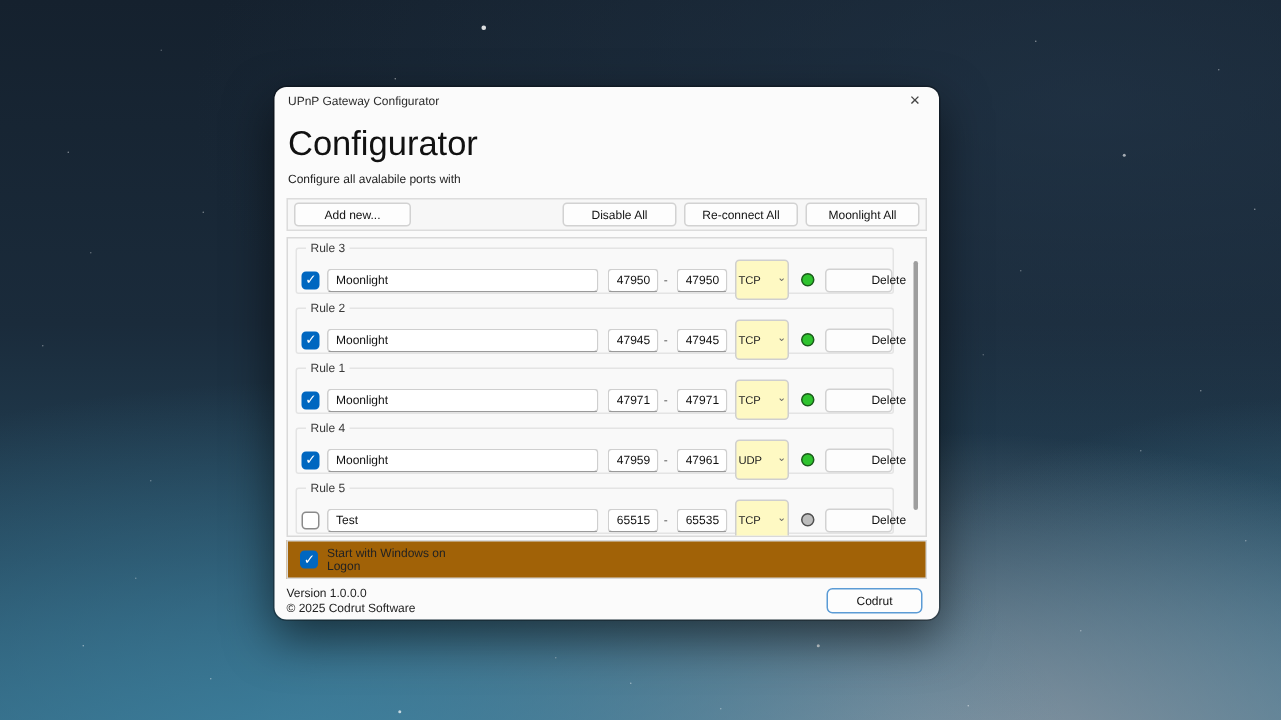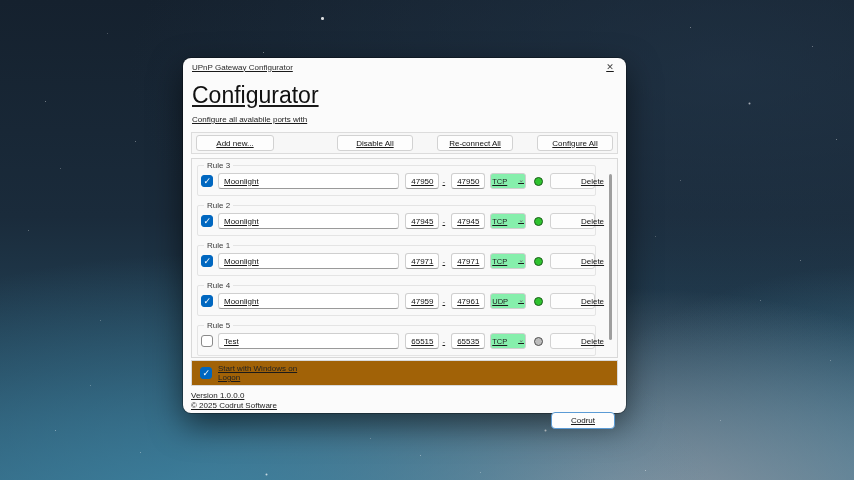--- a/index.html
+++ b/index.html
@@ -36,34 +36,33 @@
     107px 33px 0 0 rgba(255,255,255,.3), 510px 300px 0 0 rgba(255,255,255,.3),
     655px 236px 0 0 rgba(255,255,255,.3), 90px 385px 0 0 rgba(255,255,255,.35),
     370px 438px 0 0 rgba(255,255,255,.4), 480px 472px 0 0 rgba(255,255,255,.4);
   }
 
   
   .window{
     position:absolute; left:183px; top:58px; width:443px; height:355px;
     background:#fbfbfb; border-radius:8px; color:#1a1a1a;
     box-shadow:0 12px 32px rgba(0,0,0,.55), 0 0 0 1px rgba(0,0,0,.28);
-    text-decoration:underline;
   }
   .titlebar{ display:flex; align-items:center; height:18px; padding-left:9px; }
   .titlebar .title{ font-size:8px; color:#2b2b2b; }
   .close-btn{ margin-left:auto; width:32px; height:18px; display:flex; align-items:center;
     justify-content:center; font-size:9px; color:#444; border-top-right-radius:8px; cursor:default; }
 
   .content{ padding:0 8px; position:relative; }
   .heading{ font-size:23px; font-weight:400; margin:6px 0 0 1px; color:#111; }
   .subtitle{ font-size:8px; margin:6px 0 0 1px; color:#222; }
 
   
   .toolbar{ margin-top:8px; height:22px; border:1px solid #dcdcdc; background:#f7f7f7;
-    display:flex; align-items:center; padding:0 4px; gap:24px; }
+    display:flex; align-items:center; padding:0 4px; gap:5px; }
   .btn{ font-family:inherit; font-size:8px; color:#111; background:#fdfdfd;
     border:1px solid #d2d2d2; border-radius:3px; height:16px;
     display:inline-flex; align-items:center; justify-content:center; cursor:default; }
   .btn.addnew{ width:78px; margin-right:auto; }
   .btn.tb{ width:76px; }
 
   
   .rules-panel{ margin-top:4px; height:200px; border:1px solid #d9d9d9; background:#f9f9f9;
     padding:0 5px; position:relative; overflow:hidden; }
   .rule-group{ position:relative; height:31px; margin:6px 16px 9px 0;
@@ -74,38 +73,38 @@
   .cb{ position:relative; width:12px; height:12px; flex:none; margin-left:3px;
     border:1px solid #8a8a8a; border-radius:3px; background:#fff; }
   .cb[data-checked="true"]{ background:#0067c0; border-color:#0067c0; }
   .cb[data-checked="true"]::after{ content:"✓"; position:absolute; left:1.5px; top:-0.5px;
     color:#fff; font-size:9px; line-height:11px; }
   .txt{ font-family:inherit; font-size:8px; height:16px; border:1px solid #cfcfcf;
     border-bottom-color:#9a9a9a; border-radius:3px; background:#fff; padding:0 5px; color:#111; }
   .txt.name{ margin-left:5px; width:188px; }
   .txt.port{ margin-left:6px; width:34px; text-align:center; padding:0 2px; }
   .dash{ margin-left:3px; font-size:8px; color:#555; width:3px; text-align:center; }
-  .select{ margin-left:5px; width:37px; height:16px; border:1px solid #cfcfcf; border-radius:3px;
-    background:#86efac; display:flex; align-items:center; justify-content:space-between;
+  .select{ margin-left:5px; width:37px; height:27px; border:1px solid #cfcfcf; border-radius:3px;
+    background:#fef9c3; display:flex; align-items:center; justify-content:space-between;
     padding:0 1px; font-size:7.5px; color:#222; cursor:default; }
   .chev{ font-size:7px; color:#666; margin-top:-3px; }
   .dot{ width:9px; height:9px; border-radius:50%; flex:none; margin-left:8px; }
   .dot[data-status="connected"]{ background:#2fc32f; border:1.5px solid #1a5c1a; }
   .dot[data-status="disconnected"]{ background:#bdbdbd; border:1.5px solid #4f4f4f; }
   .btn.delete{ margin-left:7px; width:45px;padding-left:40px; }
   .scrollbar{ position:absolute; right:5px; top:15px; width:3px; height:166px;
     background:#9e9e9e; border-radius:2px; }
 
   
   .startup-panel{ margin-top:2px; height:26px; border:1px solid #d9d9d9; background:#a16207;
     display:flex; align-items:center; padding:0 5px; }
   .startup-label{ font-size:8px; line-height:9px; margin-left:6px; width:90px; color:#222; }
 
   
-  .footer{ display:flex; align-items:flex-start; margin-top:5px;flex-direction:column; }
+  .footer{ display:flex; align-items:flex-start; margin-top:5px; }
   .version{ font-size:8px; line-height:10px; color:#222; }
   .btn.close{ margin-left:auto; width:64px; height:17px; border:1px solid #5b9bd5;
     border-radius:4px; margin-right:3px; margin-top:1px; }
 </style>
 </head>
 <body>
 
 <div class="desktop">
   <div class="stars"></div>
   <div class="stars2"></div>
@@ -118,21 +117,21 @@
     </div>
 
     <div class="content">
       <div class="heading">Configurator</div>
       <div class="subtitle">Configure all avalabile ports with</div>
 
       <div class="toolbar">
         <button class="btn addnew">Add new...</button>
         <button class="btn tb">Disable All</button>
         <button class="btn tb">Re-connect All</button>
-        <button class="btn tb">Configure All</button>
+        <button class="btn tb">Moonlight All</button>
       </div>
 
       <div class="rules-panel">
 
         <div class="rule-group">
           <span class="rule-label">Rule 3</span>
           <div class="rule-row">
             <span class="cb" data-checked="true"></span>
             <input class="txt name" value="Moonlight" style="">
             <input class="txt port" value="47950" style="">

